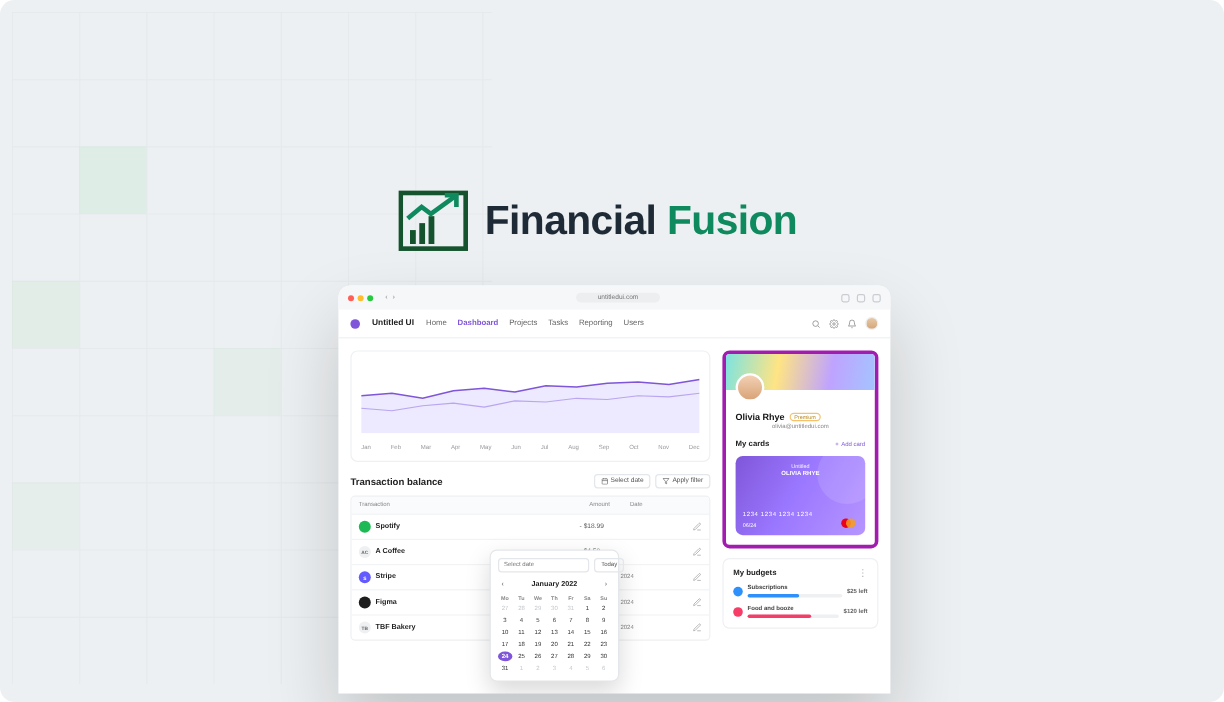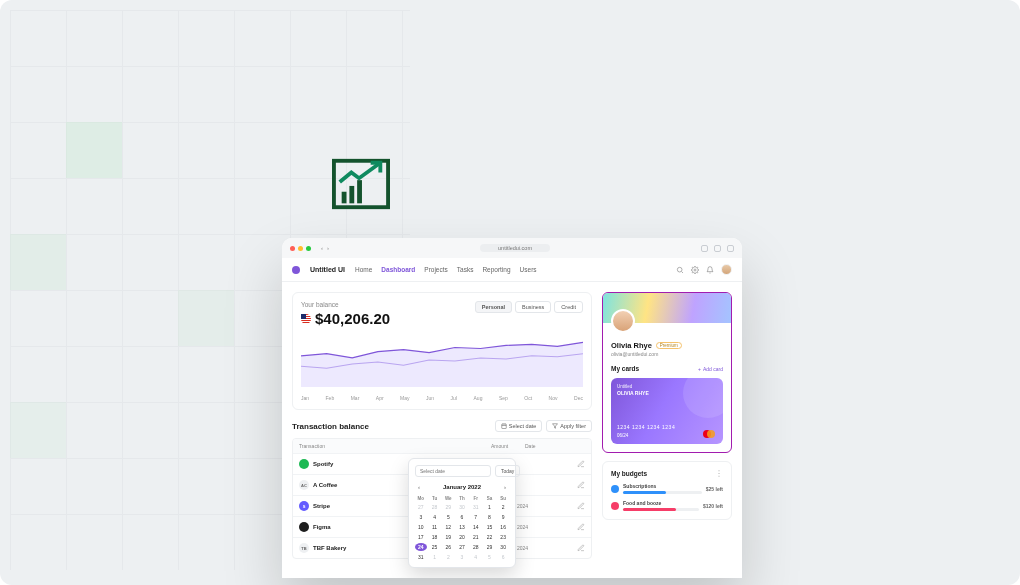--- a/index.html
+++ b/index.html
@@ -96,21 +96,21 @@
 .thead .c1{flex:1;} .thead .c2{width:34px;} .thead .c3{width:60px;}
 .trow { display:flex; align-items:center; padding:5px 6px; border-top:1px solid #f1f3f5; font-size:6px;}
 .t-ico { width:10px; height:10px; border-radius:50%; margin-right:4px; display:flex; align-items:center; justify-content:center; font-size:4px; color:#fff; font-weight:700;}
 .t-name { flex:1; color:#222; font-weight:600;}
 .t-amt { width:34px; font-size:5.5px;}
 .t-date { width:60px; color:#888; font-size:5px;}
 .t-edit { width:8px; height:8px; color:#aaa;}
 .neg{color:#555;} .pos{color:#079455; font-weight:600;}
 
 .right { width:130px; display:flex; flex-direction:column; gap:8px; }
-.profile-card { background:#fff; border:1px solid #a21caf; border-radius:6px; overflow:hidden; }
+.profile-card { background:#fff; border:3px solid #a21caf; border-radius:6px; overflow:hidden;text-align:center; }
 .cover { height:30px; background:linear-gradient(100deg,#7de3e0 0%,#ffe484 35%,#bfa3ff 70%,#a4c4ff 100%);}
 .pf-body { padding:6px 8px 8px; position:relative;}
 .pf-avatar { width:24px; height:24px; border-radius:50%; border:2px solid #fff; background:linear-gradient(#f2d0b3,#d9a378); position:absolute; top:-14px; left:8px;}
 .pf-name-row { margin-top:12px; display:flex; align-items:center; gap:4px;}
 .pf-name { font-size:7.5px; font-weight:700; color:#111;}
 .badge-premium { font-size:4.5px; border:1px solid #f5c26b; color:#b5851d; border-radius:6px; padding:0 3px;}
 .pf-email { font-size:5px; color:#888; margin-top:1px;}
 .cards-row { display:flex; align-items:center; margin-top:8px;}
 .cards-label { font-size:6.5px; font-weight:700; color:#222;}
 .add-card { margin-left:auto; font-size:5px; color:#7f56d9; display:flex; align-items:center; gap:2px; cursor:pointer;}
@@ -171,20 +171,24 @@
   <div class="brand">
     <div class="brand-mark">
       <svg viewBox="0 0 60 52">
         <rect x="2" y="2" width="56" height="48" fill="none" stroke="#14532d" stroke-width="4"></rect>
         <rect x="10" y="34" width="5" height="12" fill="#14532d"></rect>
         <rect x="18" y="28" width="5" height="18" fill="#14532d"></rect>
         <rect x="26" y="22" width="5" height="24" fill="#14532d"></rect>
         <path d="M8 24 L20 14 L28 20 L50 4" fill="none" stroke="#0f8a5f" stroke-width="4"></path>
         <path d="M40 4 L50 4 L50 14" fill="none" stroke="#0f8a5f" stroke-width="4"></path>
       </svg>
+    </div>
+    <div class="brand-text">
+      <span class="w1">Financial</span>
+      <span class="w2">Fusion</span>
     </div>
   </div>
 
   <div class="browser">
     <div class="browser-chrome">
       <div class="dots">
         <div class="dot dr"></div>
         <div class="dot dy"></div>
         <div class="dot dg"></div>
       </div>
@@ -222,34 +226,20 @@
             <path d="M18 8a6 6 0 10-12 0c0 7-3 9-3 9h18s-3-2-3-9"></path>
             <path d="M13.7 21a2 2 0 01-3.4 0"></path>
           </svg>
         <div class="avatar-sm"></div>
       </div>
     </div>
 
     <div class="content">
       <div class="main">
         <div class="balance-card">
-          <div class="bal-head">
-            <div class="bal-left">
-              <div class="bal-label">Your balance</div>
-              <div class="bal-amount-row">
-                <div class="flag"></div>
-                <div class="bal-amount">$40,206.20</div>
-              </div>
-            </div>
-            <div class="tabs" id="bal-tabs">
-                <div class="tab active">Personal</div>
-                <div class="tab">Business</div>
-                <div class="tab">Credit</div>
-              </div>
-          </div>
           <svg class="spark" viewBox="0 0 230 52" preserveAspectRatio="none" id="spark">
               <path d="M0.0 20.8 L20.9 18.7 L41.8 22.9 L62.7 16.6 L83.6 14.6 L104.5 17.7 L125.5 12.5 L146.4 13.5 L167.3 10.4 L188.2 9.4 L209.1 11.4 L230.0 7.3 L 230 52 L 0 52 Z" fill="#ede9fe" stroke="none"></path>
               <path d="M0.0 20.8 L20.9 18.7 L41.8 22.9 L62.7 16.6 L83.6 14.6 L104.5 17.7 L125.5 12.5 L146.4 13.5 L167.3 10.4 L188.2 9.4 L209.1 11.4 L230.0 7.3 " fill="none" stroke="#7f56d9" stroke-width="1.2"></path>
               <path d="M0.0 31.2 L20.9 33.3 L41.8 29.1 L62.7 27.0 L83.6 30.2 L104.5 25.0 L125.5 26.0 L146.4 22.9 L167.3 23.9 L188.2 20.8 L209.1 21.8 L230.0 18.7 " fill="none" stroke="#b9a5f0" stroke-width="1"></path>
             </svg>
           <div class="months" id="months">
               <span>Jan</span>
               <span>Feb</span>
               <span>Mar</span>
               <span>Apr</span>

